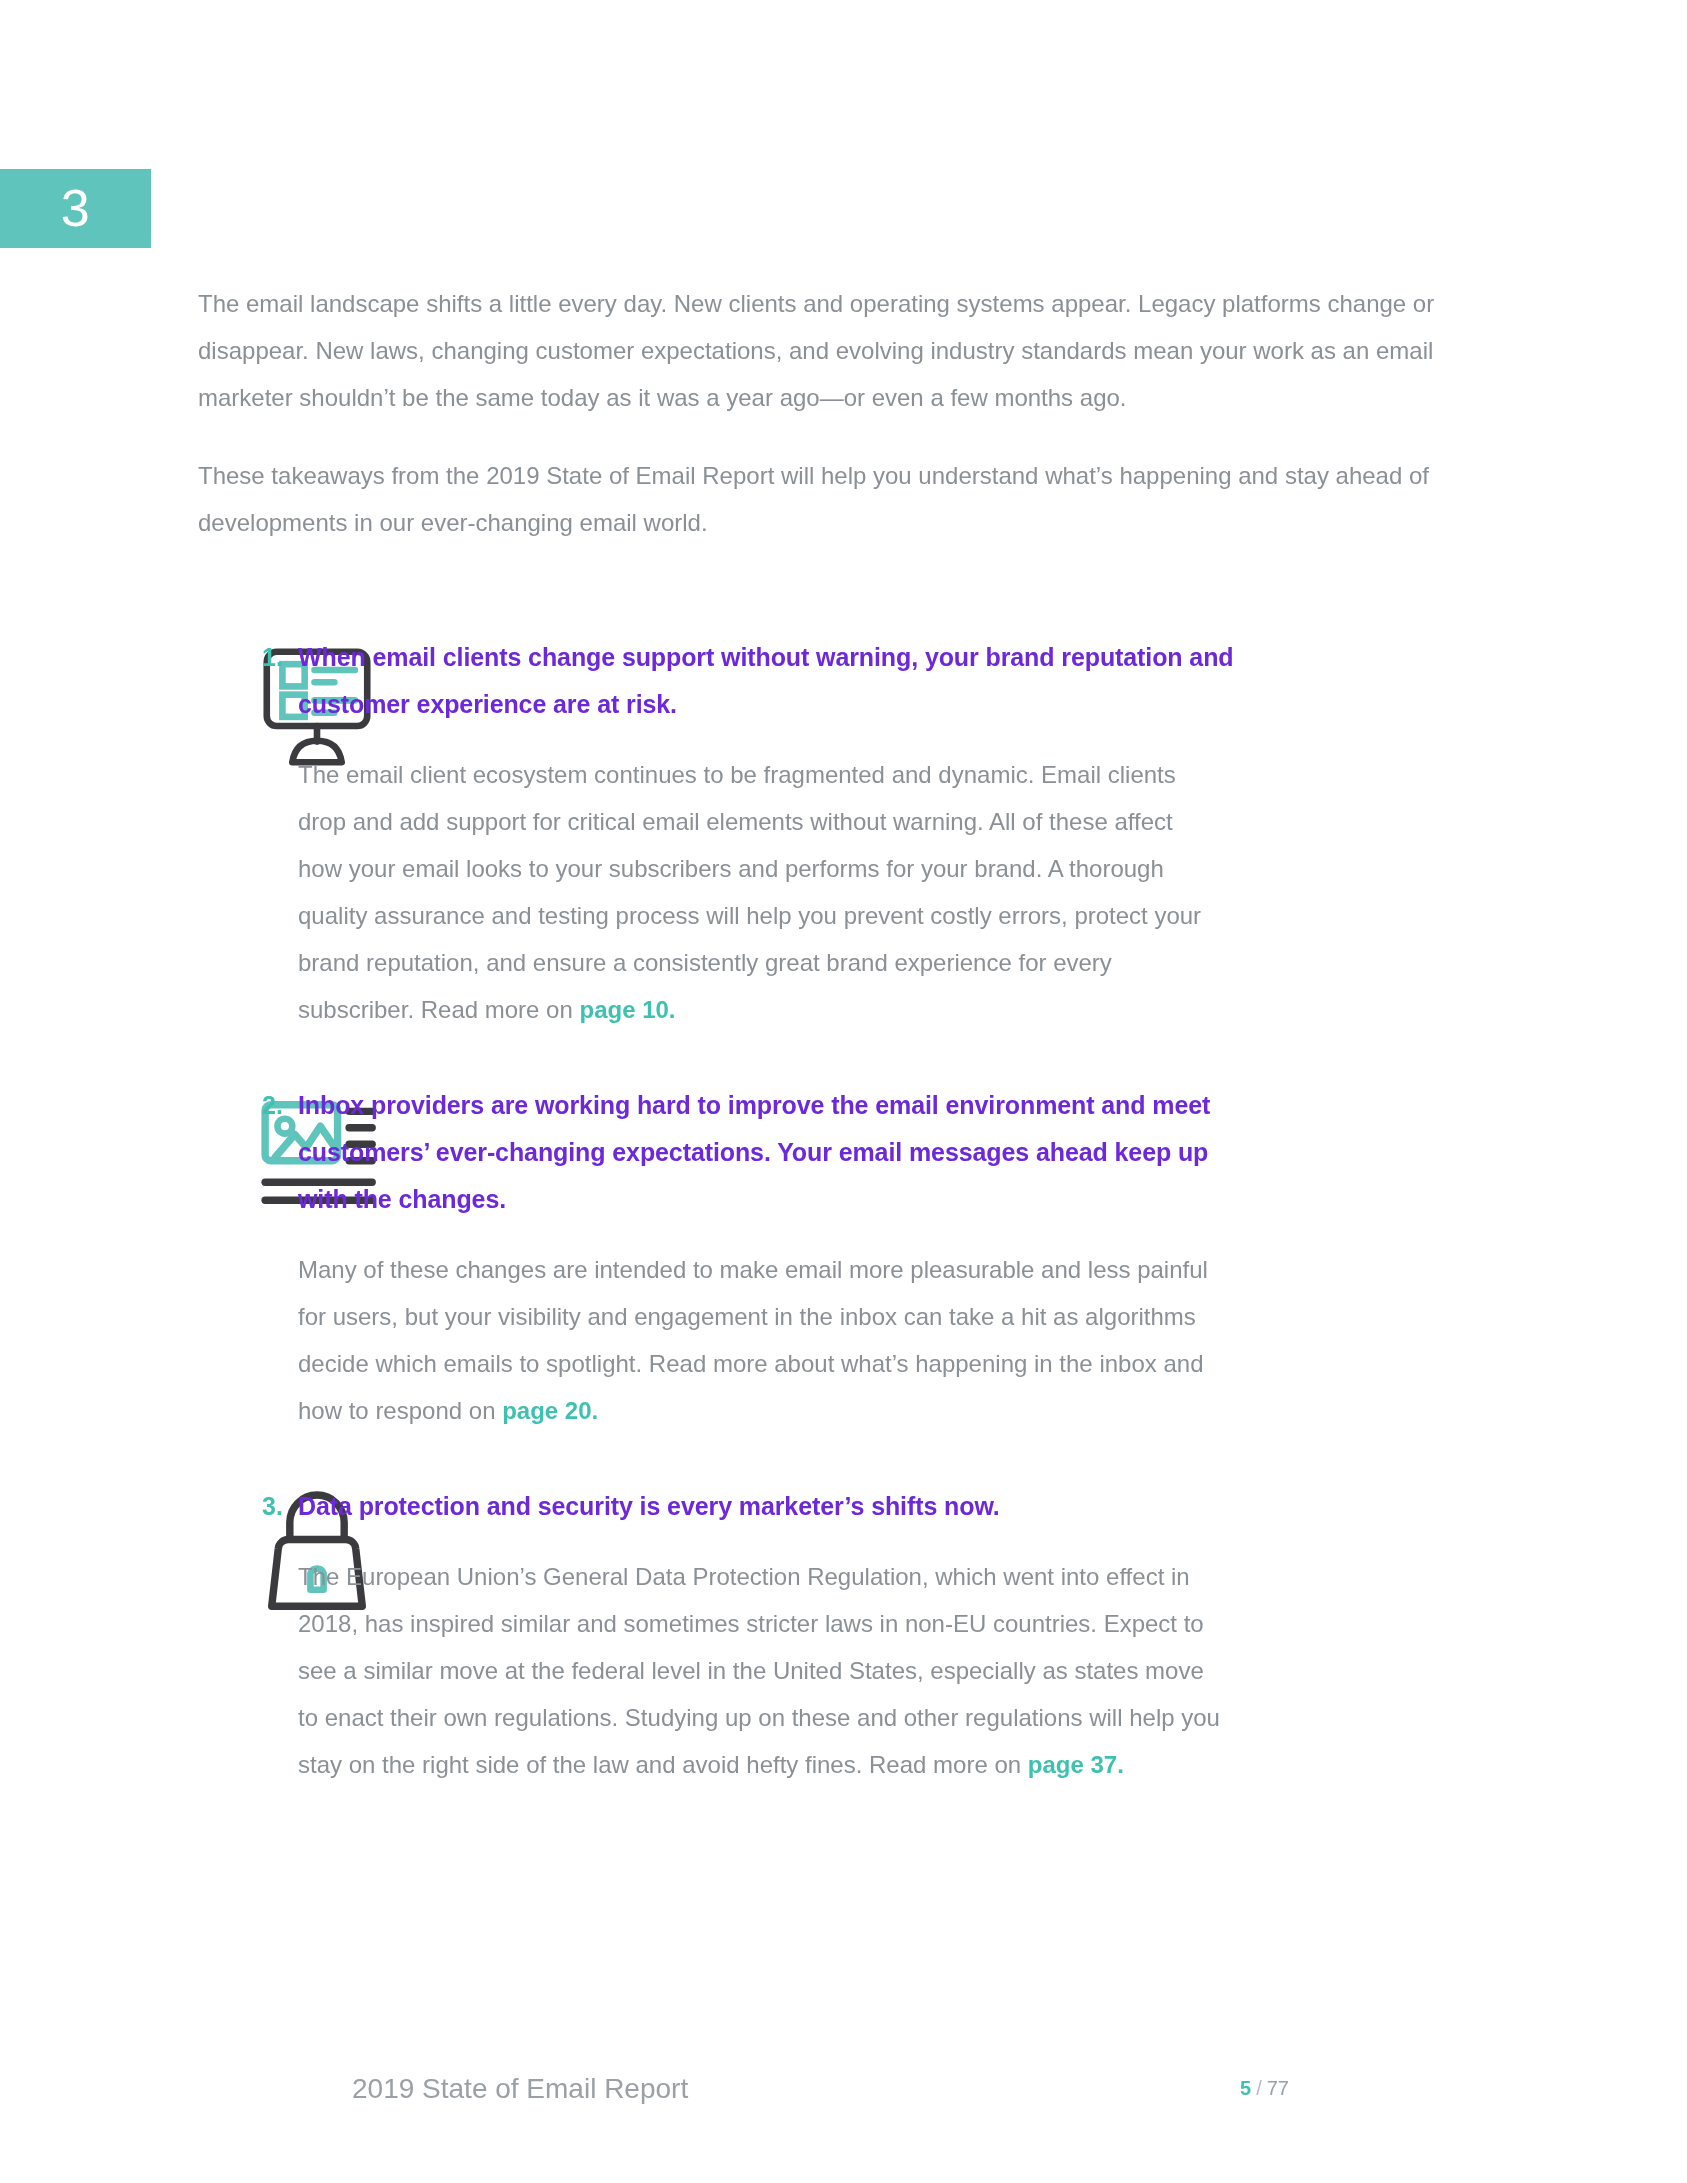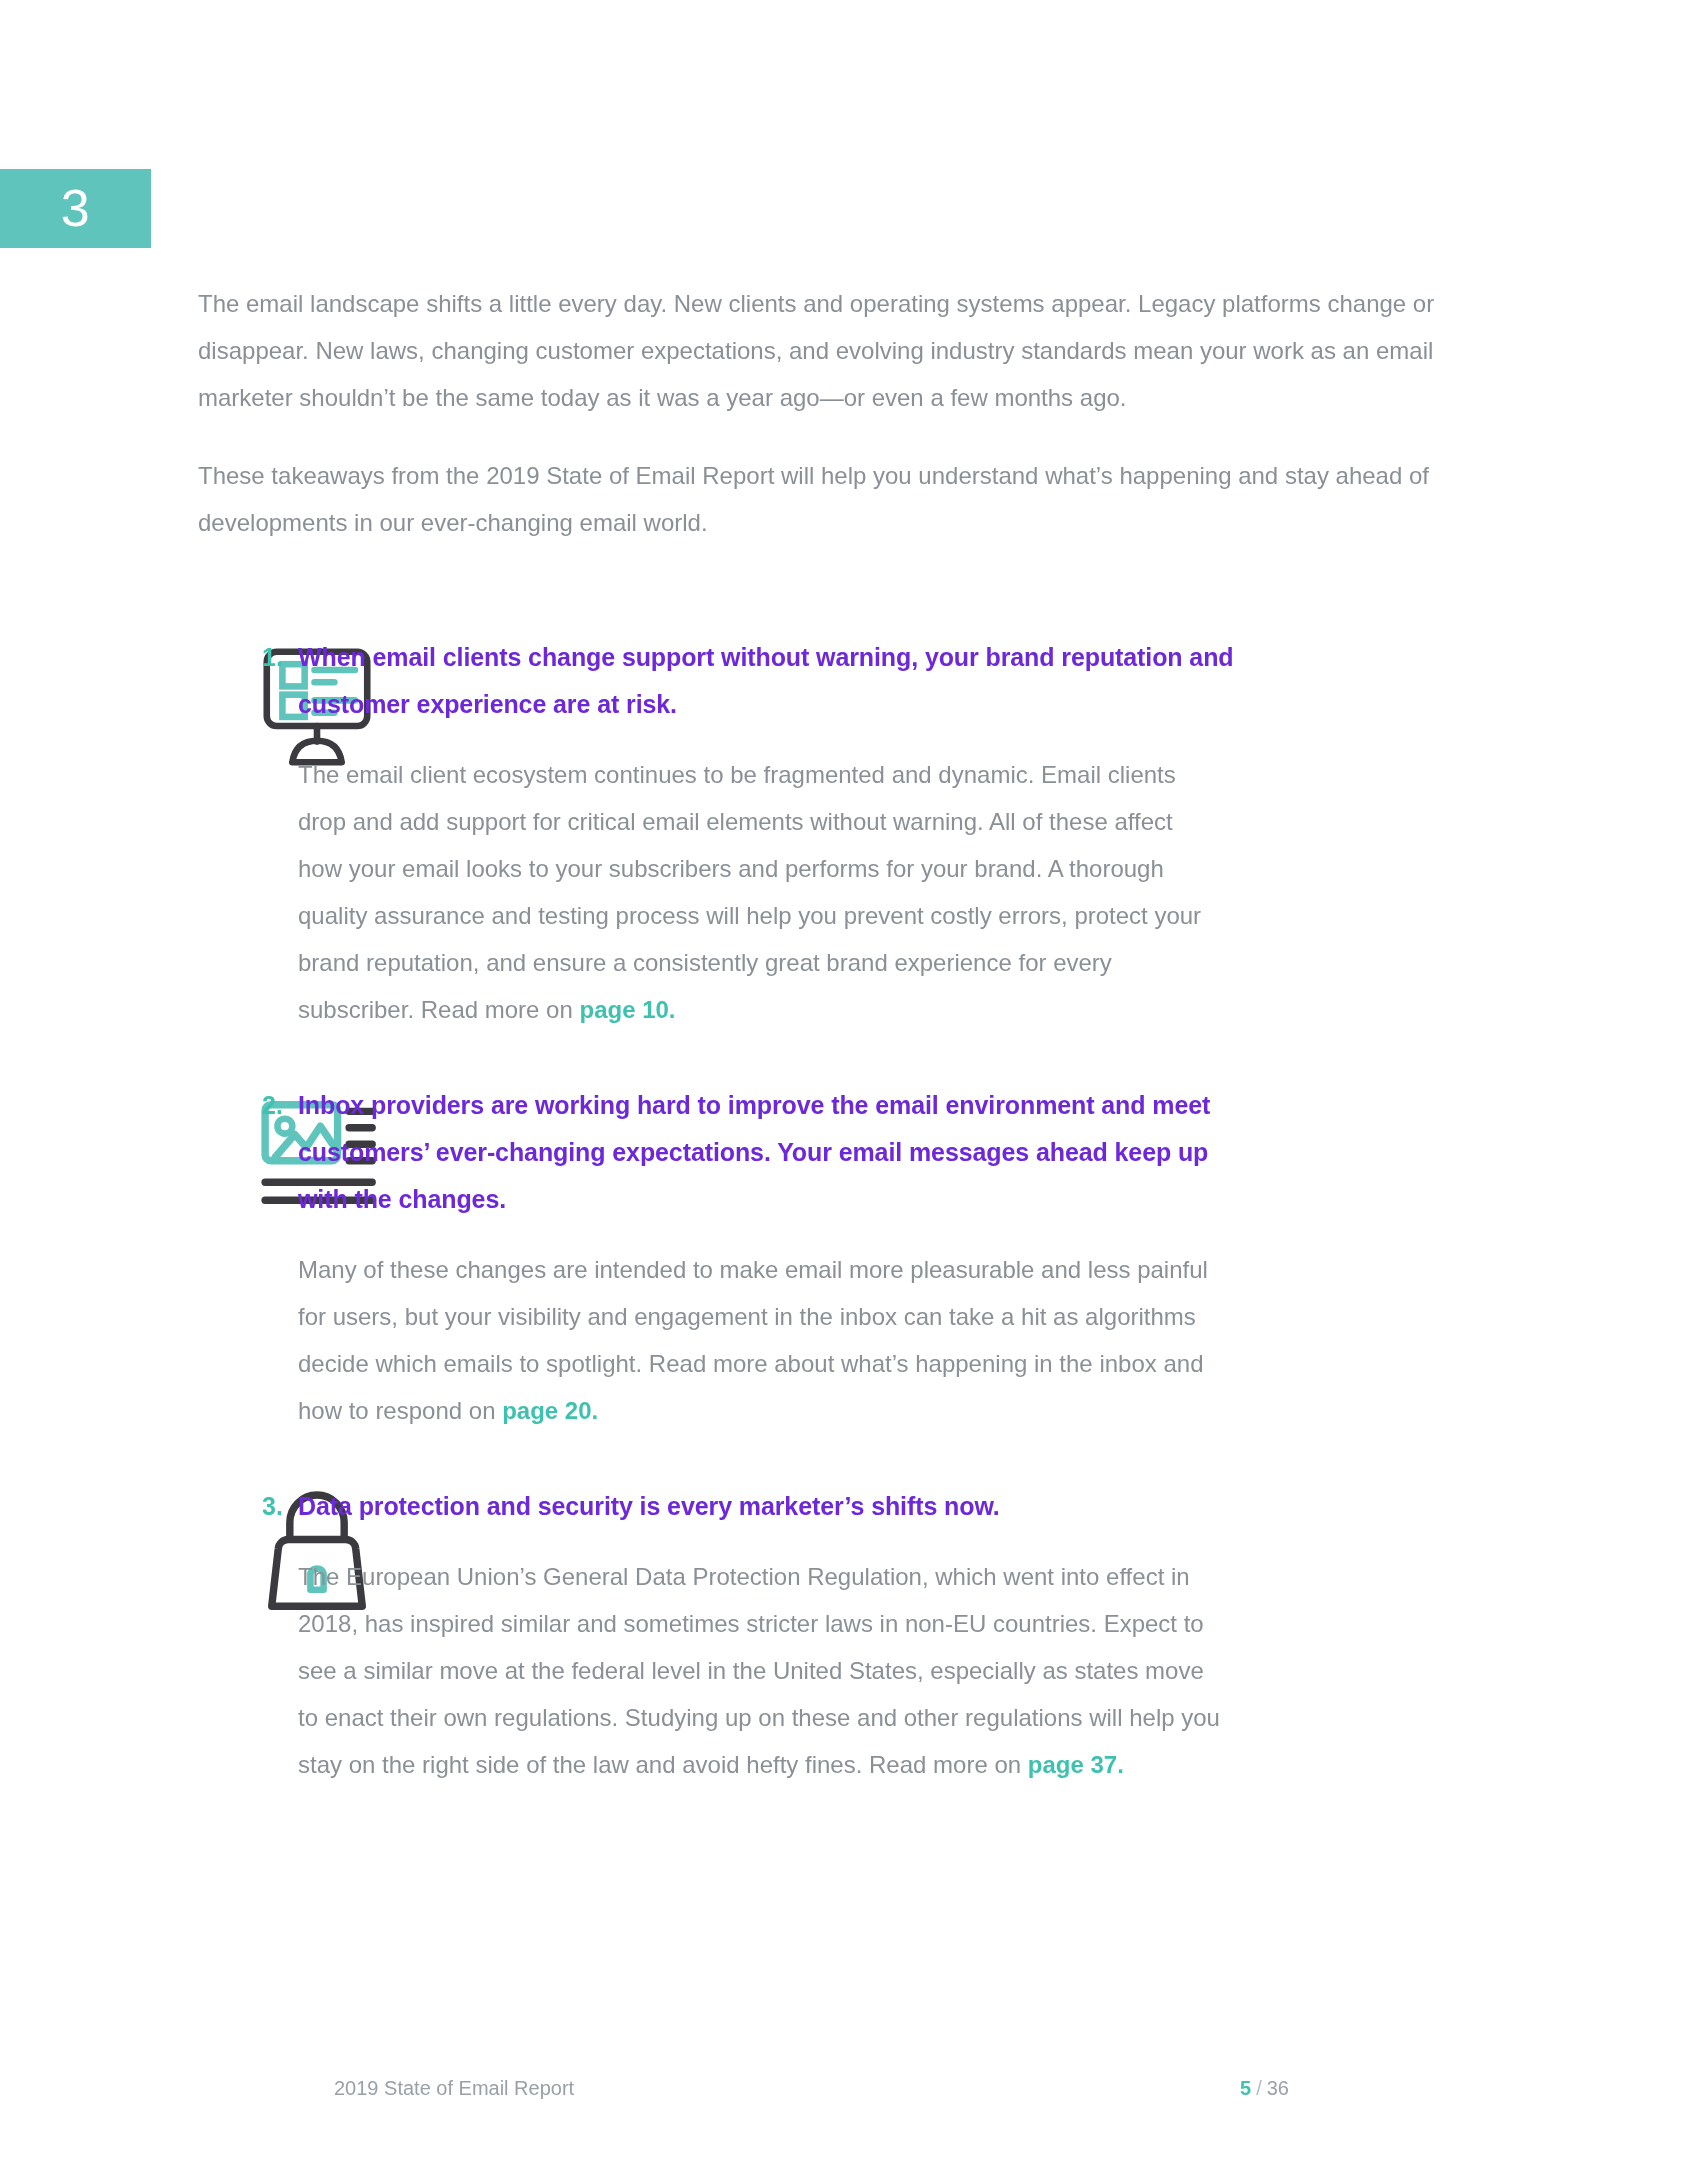--- a/index.html
+++ b/index.html
@@ -144,23 +144,23 @@
   
   .footer {
     position: absolute;
     left: 0;
     top: 2072px;
     width: 1687px;
     height: 33px;
   }
   .footer-left {
     position: absolute;
-    left: 334px;
-    top: 0;
-    font-size: 20px;
+    left: 352px;
+    top: 0;
+    font-size: 28px;
     color: #9aa0a6;
     line-height: 33px;
   }
   .footer-right {
     position: absolute;
     right: 398px;
     top: 0;
     font-size: 20px;
     color: #9aa0a6;
     line-height: 33px;
@@ -255,17 +255,17 @@
           <span class="tk-title">Data protection and security is every marketer’s shifts now.</span>
         </div>
         <p class="tk-body"><span>The European Union’s General Data Protection Regulation, which went into effect in 2018, has inspired similar and sometimes stricter laws in non-EU countries. Expect to see a similar move at the federal level in the United States, especially as states move to enact their own regulations. Studying up on these and other regulations will help you stay on the right side of the law and avoid hefty fines. Read more on </span><span class="pagelink">page 37.</span></p>
       </div>
     </div>
 
   </div>
 
   <div class="footer">
     <div class="footer-left">2019 State of Email Report</div>
-    <div class="footer-right"><span class="footer-current">5</span><span class="footer-sep">/</span><span>36</span></div>
+    <div class="footer-right"><span class="footer-current">5</span><span class="footer-sep">/</span><span>77</span></div>
   </div>
 
 </div>
 
 
 </body></html>

